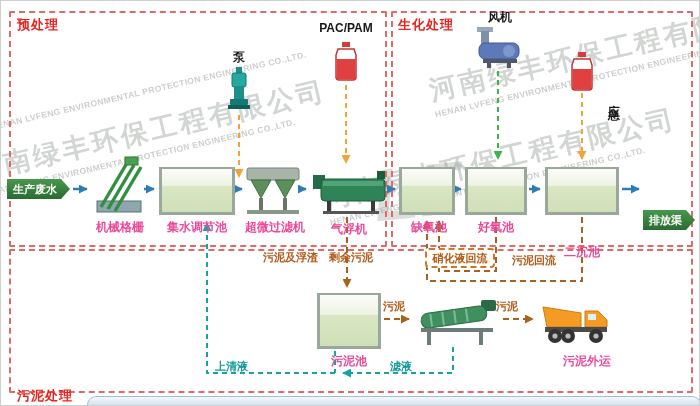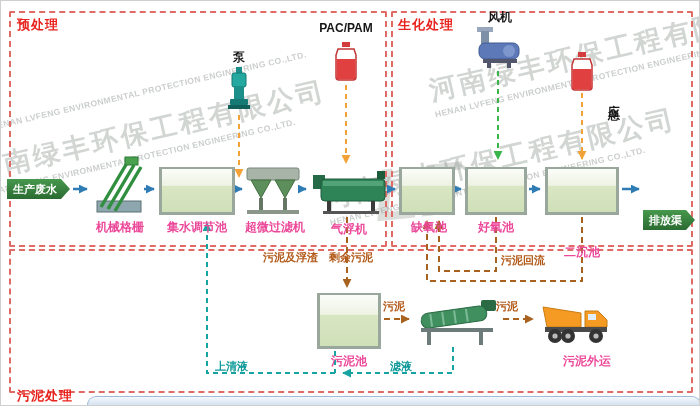--- a/index.html
+++ b/index.html
@@ -201,21 +201,24 @@
       <path d="M4.5 18 h19 v18 a2.5 2.5 0 0 1 -2.5 2.5 H7 a2.5 2.5 0 0 1 -2.5 -2.5 z" fill="#e04040"></path>
     </svg>
   </div>
   <div class="vlabel" style="left:604px;top:94px;">应急</div>
 
   <div class="tank" style="left:544px;top:166px;width:74px;height:48px;"></div>
   <div class="eq-label" style="left:561px;top:223px;width:40px;margin-top:20px;">二沉池</div>
 
   <div class="brown-label" style="left:262px;top:249px;">污泥及浮渣</div>
   <div class="brown-label" style="left:328px;top:249px;">剩余污泥</div>
-  <div class="brown-label" style="left:500px;top:252px;font-family:Liberation Mono, monospace;">污泥回流</div>
+  <div class="nbox" style="left:424px;top:247px;width:70px;height:20px;">
+    <span>硝化液回流</span>
+  </div>
+  <div class="brown-label" style="left:511px;top:252px;font-family:Liberation Mono, monospace;">污泥回流</div>
   <div class="brown-label" style="left:382px;top:298px;">污泥</div>
   <div class="brown-label" style="left:495px;top:298px;">污泥</div>
   <div class="teal-label" style="left:214px;top:358px;">上清液</div>
   <div class="teal-label" style="left:389px;top:358px;">滤液</div>
 
   <div class="tank" style="left:316px;top:292px;width:64px;height:56px;"></div>
   <div class="eq-label" style="left:328px;top:352px;width:40px;">污泥池</div>
 
   <div class="eq" style="left:414px;top:296px;width:86px;height:48px;">
     <svg width="86" height="48" viewBox="0 0 86 48">

